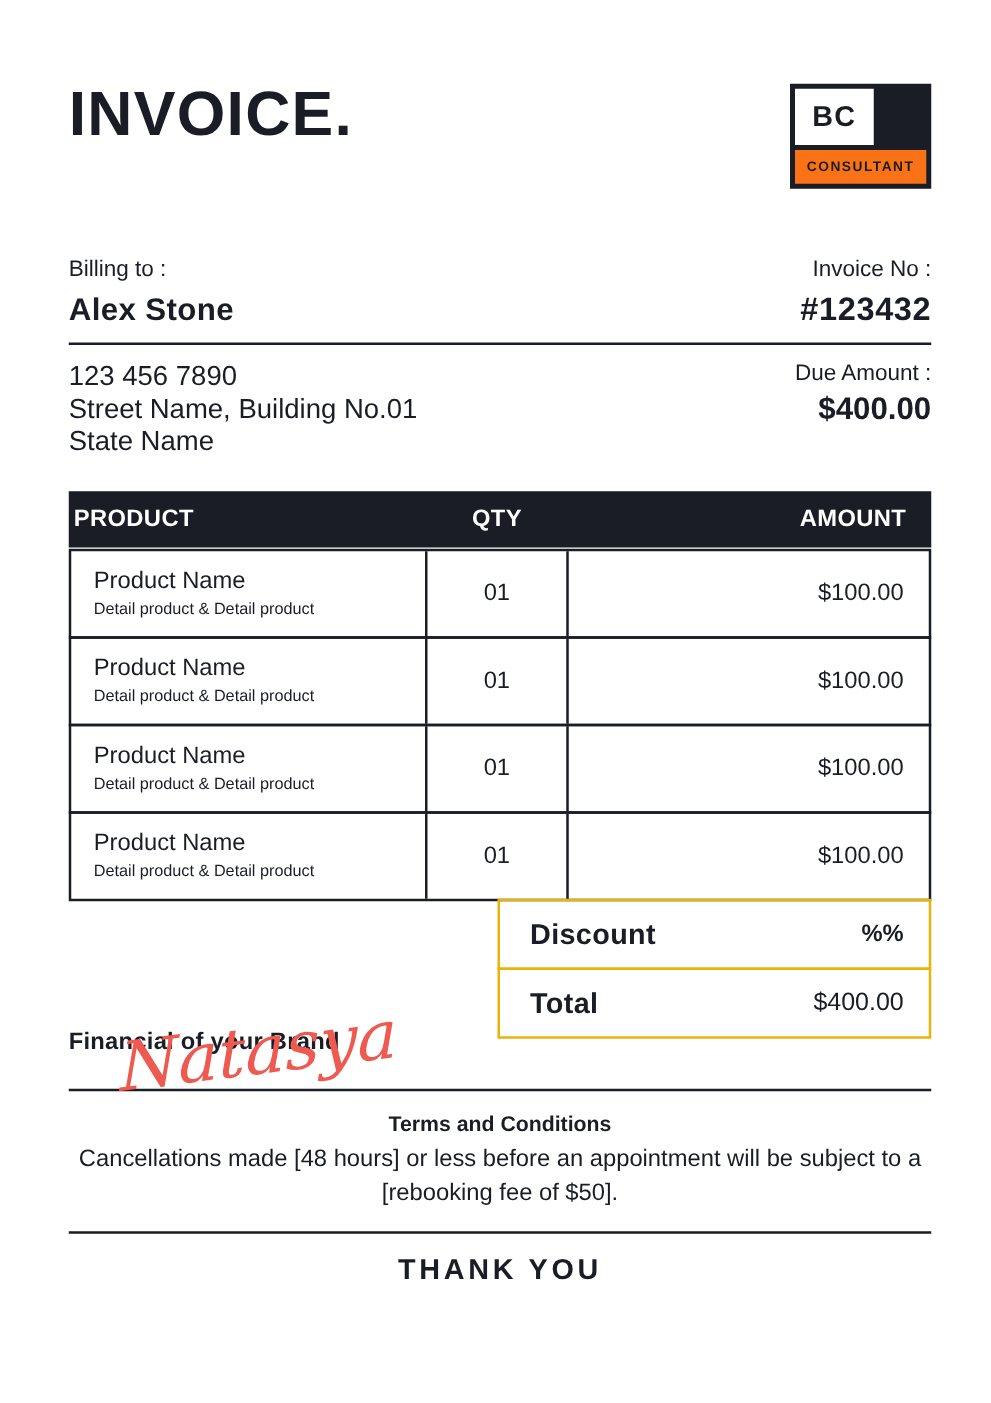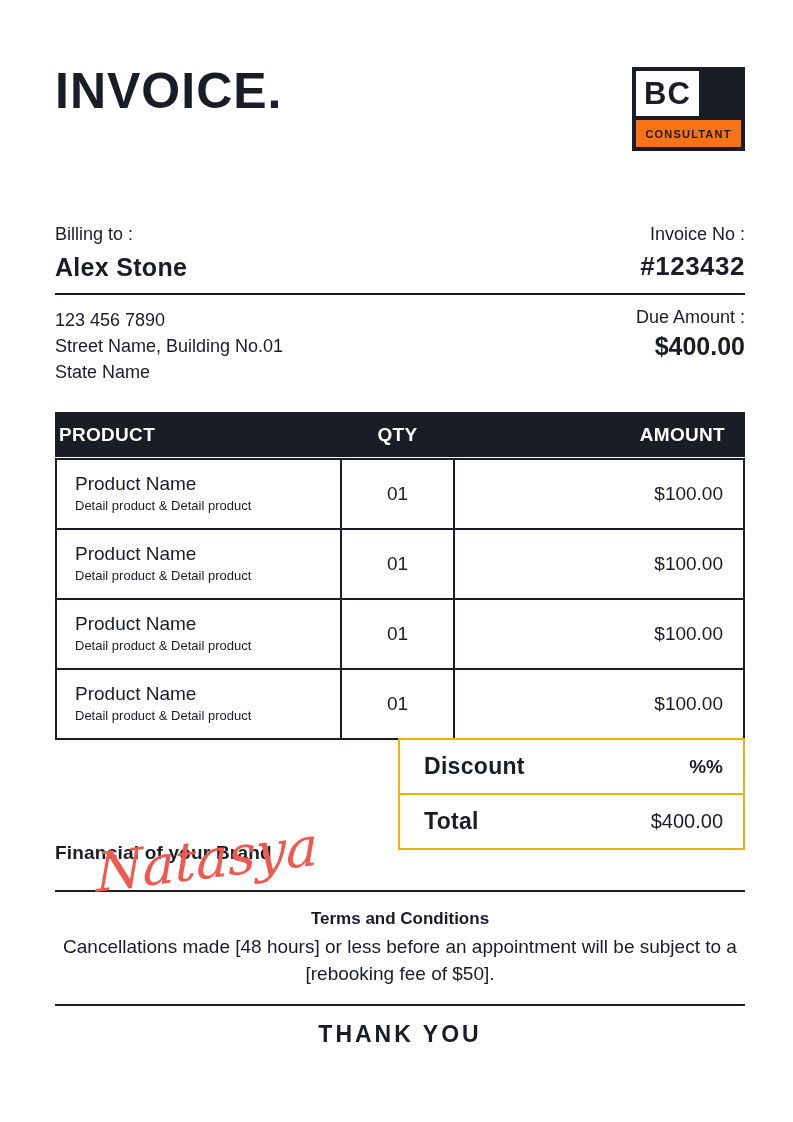--- a/index.html
+++ b/index.html
@@ -19,37 +19,37 @@
     padding-top: 6px;
   }
   .logo {
     width: 113px; height: 84px; background: #1a1d25; padding: 4px;
     display: flex; flex-direction: column; gap: 4px; margin-top: 9px;
   }
   .logo-top { display: flex; flex: 1; }
   .logo-initials-box {
     width: 63px; background: #ffffff; display: flex; align-items: center; justify-content: center;
   }
-  .logo-initials { font-size: 31px; font-weight: 700; letter-spacing: 1px; color: #1a1d25; }
+  .logo-initials { font-size: 23px; font-weight: 700; letter-spacing: 1px; color: #1a1d25; }
   .logo-bottom {
     height: 27px; background: #f97316; display: flex; align-items: center; justify-content: center;
   }
   .logo-subtitle { font-size: 11px; font-weight: 700; letter-spacing: 1.2px; color: #1a1d25; }
 
   
-  .billing-row { display: flex; justify-content: space-between; align-items: flex-end; margin-top: 73px; }
+  .billing-row { display: flex; justify-content: space-between; align-items: flex-end; margin-top: 54px; }
   .label-sm { font-size: 18px; font-weight: 400; }
   .billing-name { font-size: 25px; font-weight: 700; margin-top: 8px; letter-spacing: 0.3px; }
   .right-col { text-align: right; }
   .invoice-no { font-size: 26px; font-weight: 800; margin-top: 6px; letter-spacing: 0.5px; }
   .divider { border: none; border-top: 2.5px solid #1a1d25; margin-top: 11px; }
 
   
   .contact-row { display: flex; justify-content: space-between; margin-top: 12px; }
-  .contact-left { font-size: 18px; line-height: 26px; }
+  .contact-left { font-size: 22px; line-height: 26px; }
   .due-amount { font-size: 25px; font-weight: 800; margin-top: 4px; }
 
   
   .table { margin-top: 27px; }
   .t-header {
     display: flex; align-items: center; background: #1a1d25; color: #ffffff;
     height: 45px; font-size: 19px; font-weight: 700; letter-spacing: 0.3px;
     margin-bottom: 3px;
   }
   .c-product { flex: 0 0 285px; padding-left: 4px; }

